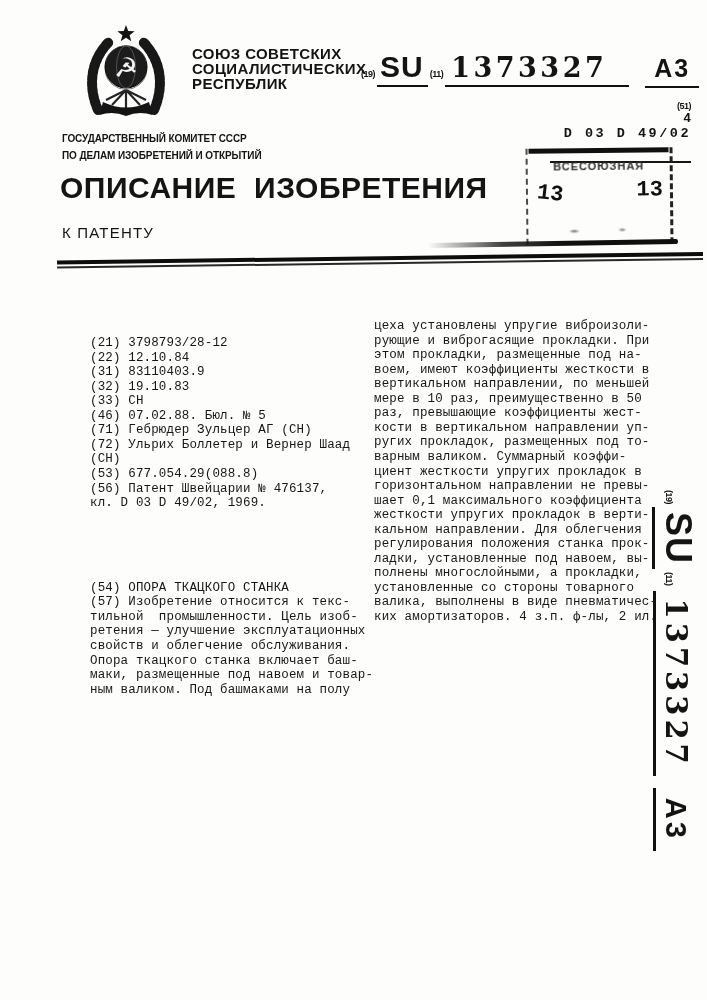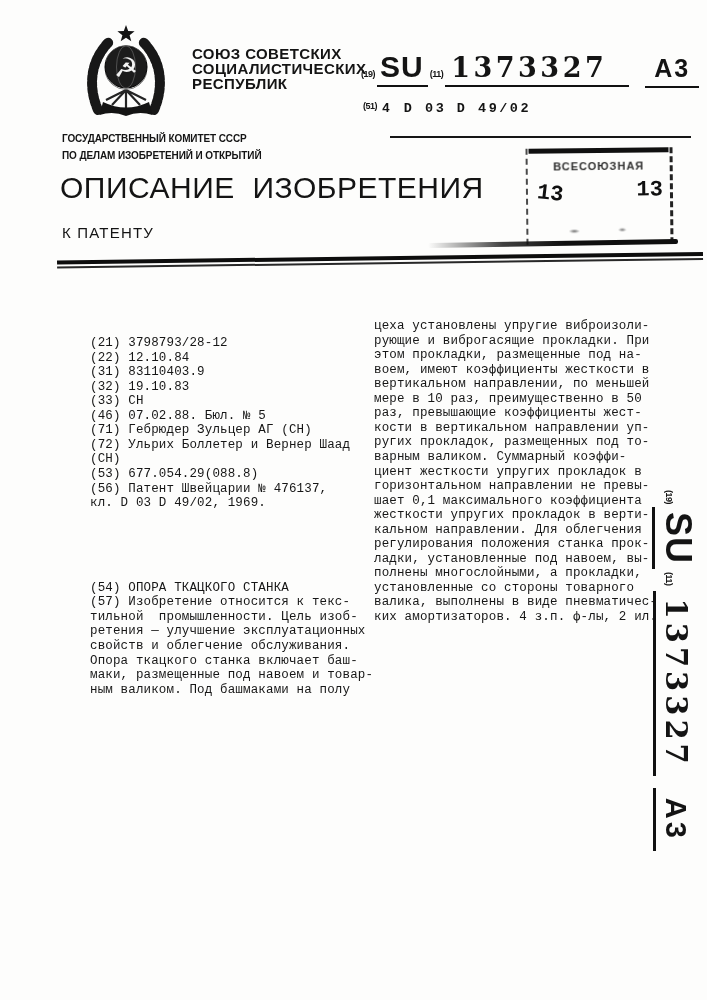--- a/index.html
+++ b/index.html
@@ -31,31 +31,31 @@
   }
   .pub-number{
     font-weight:bold;font-size:27px;letter-spacing:3.5px;
     border-bottom:2.5px solid #111;padding:0 22px 2px 6px;margin-left:2px;
   }
   .pub-kind{
     font-weight:bold;font-size:25px;letter-spacing:2px;
     border-bottom:2.5px solid #111;padding:0 9px 3px 9px;margin-left:16px;
   }
 
-  .ipcrow{position:absolute;left:363px;top:101px;width:328px;display:flex;align-items:flex-start;}
+  .ipcrow{position:absolute;left:363px;top:101px;width:328px;display:flex;align-items:flex-end;flex-direction:column;}
   .ipc-edition{font-size:13px;font-weight:bold;margin-left:5px;}
   .ipc-class{
     flex:1;border-bottom:2px solid #161616;
     font-size:13.5px;font-weight:bold;letter-spacing:2.5px;
     padding:0 0 20px 14px;
   }
 
   .title-main{
     position:absolute;left:60px;top:171px;
-    font-weight:normal;font-size:30px;letter-spacing:.5px;word-spacing:9px;
+    font-weight:bold;font-size:30px;letter-spacing:.5px;word-spacing:9px;
   }
   .title-sub{
     position:absolute;left:62px;top:224px;
     font-weight:normal;font-size:15px;letter-spacing:1.2px;
   }
 
   
   .stamp{
     position:absolute;left:526px;top:148px;width:142px;height:96px;
     border-left:2px dashed #4a4a4a;border-right:3px dashed #222;

